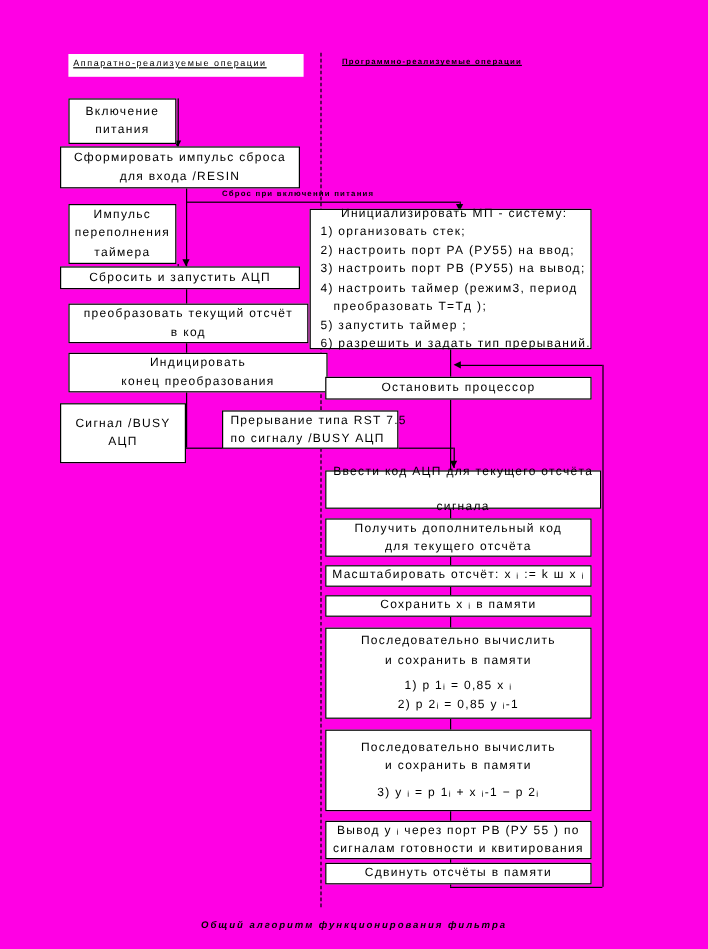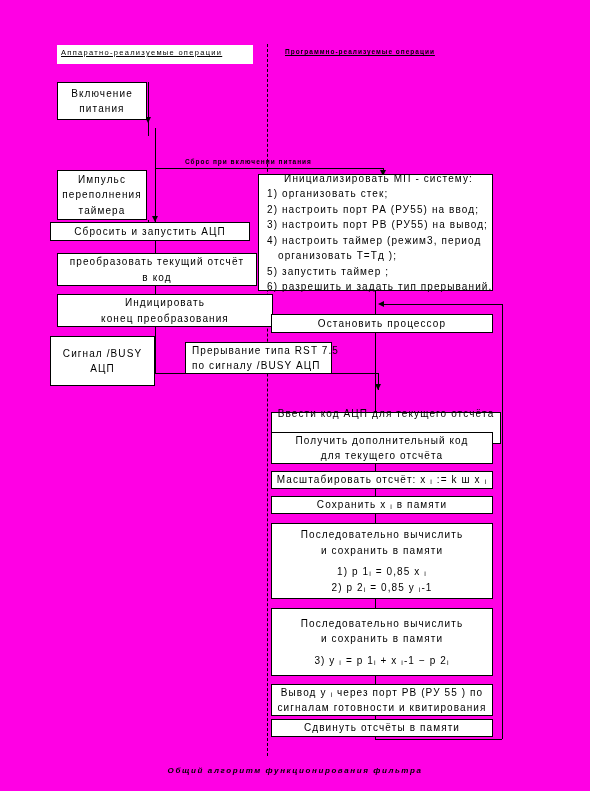--- a/index.html
+++ b/index.html
@@ -105,20 +105,24 @@
 
   <div class="hdr" style="left:57px;top:45px;width:196px;height:19px;">Аппаратно-реализуемые операции</div>
 
   <div class="hdr plain" style="left:281px;top:45px;width:212px;height:19px;font-size:6.5px;font-weight:bold;letter-spacing:1px;">Программно-реализуемые операции</div>
 
   <div class="box" style="left:57px;top:82px;width:90px;height:38px;">
     <span class="ln">Включение</span>
     <span class="ln">питания</span>
   </div>
 
+  <div class="box" style="left:50px;top:122px;width:200px;height:35px;">
+    <span class="ln">Сформировать импульс сброса</span>
+    <span class="ln">для входа /RESIN</span>
+  </div>
 
   <div class="box" style="left:57px;top:170px;width:90px;height:50px;">
     <span class="ln">Импульс</span>
     <span class="ln">переполнения</span>
     <span class="ln">таймера</span>
   </div>
 
   <div class="box" style="left:57px;top:253px;width:200px;height:33px;">
     <span class="ln">преобразовать   текущий отсчёт</span>
     <span class="ln">в код</span>
@@ -137,35 +141,35 @@
     <span class="ln">Сигнал /BUSY</span>
     <span class="ln">АЦП</span>
   </div>
 
   <div class="box lead" style="left:258px;top:174px;width:235px;height:117px;padding:4px 2px;">
     <span class="ln" style="align-self:center;">Инициализировать МП - систему:</span>
     <span class="ln">1) организовать  стек;</span>
     <span class="ln">2) настроить порт РА (РУ55) на ввод;</span>
     <span class="ln">3) настроить порт РВ (РУ55) на вывод;</span>
     <span class="ln">4) настроить таймер  (режим3, период</span>
-    <span class="ln" style="padding-left:17px;">организовать  Т=Тд );</span>
+    <span class="ln" style="padding-left:17px;">преобразовать  Т=Тд );</span>
     <span class="ln">5) запустить таймер ;</span>
     <span class="ln">6) разрешить и задать тип прерываний.</span>
   </div>
 
   <div class="box" style="left:271px;top:314px;width:222px;height:19px;">
     <span class="ln">Остановить процессор</span>
   </div>
 
   <div class="box lead" style="left:185px;top:342px;width:147px;height:32px;">
     <span class="ln">Прерывание  типа  RST 7.5</span>
     <span class="ln">по сигналу /BUSY АЦП</span>
   </div>
 
-  <div class="box" style="left:271px;top:412px;width:230px;height:32px;gap:13px;">
+  <div class="box" style="left:271px;top:392px;width:230px;height:32px;gap:13px;">
     <span class="ln">Ввести код АЦП для текущего   отсчёта</span>
     <span class="ln">сигнала</span>
   </div>
 
   <div class="box" style="left:271px;top:432px;width:222px;height:32px;">
     <span class="ln">Получить  дополнительный код</span>
     <span class="ln">для текущего   отсчёта</span>
   </div>
 
   <div class="box" style="left:271px;top:496px;width:222px;height:18px;">

